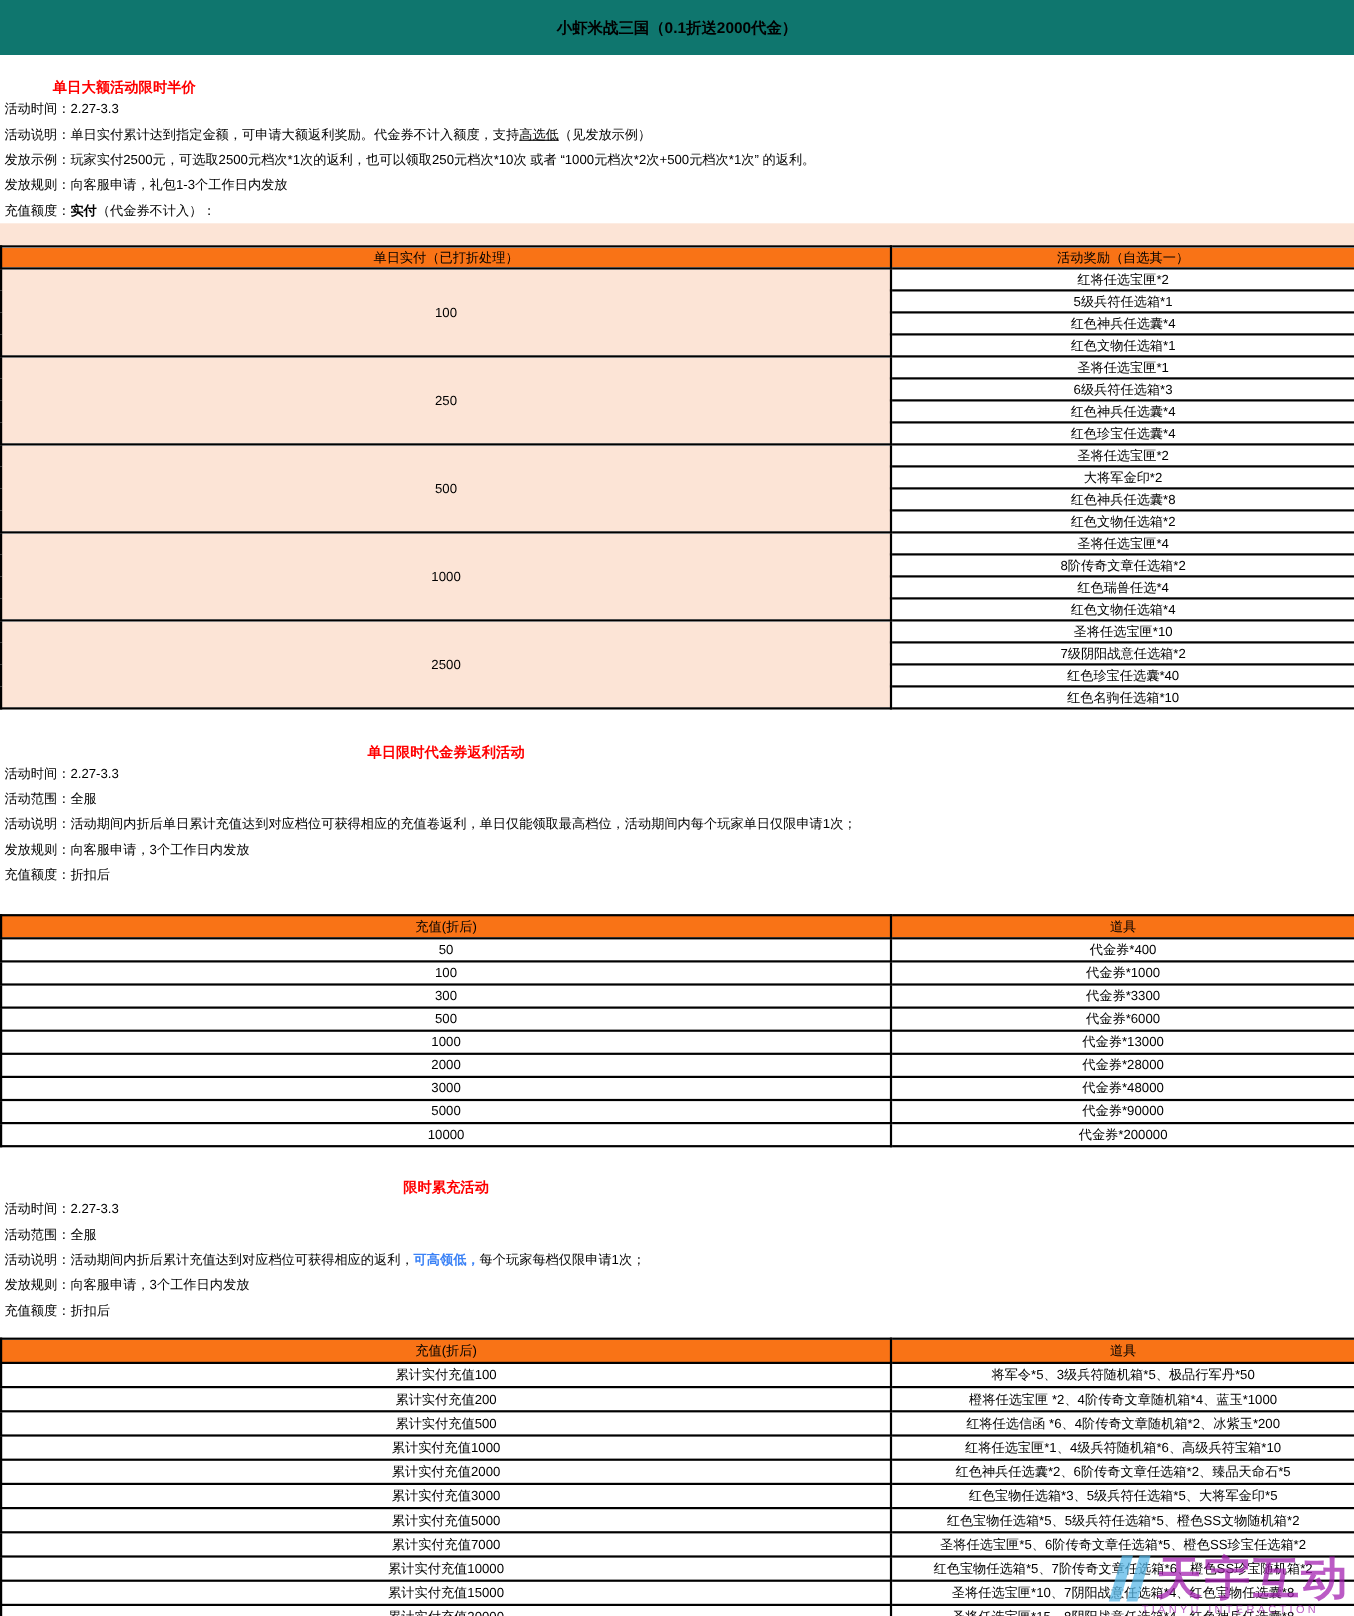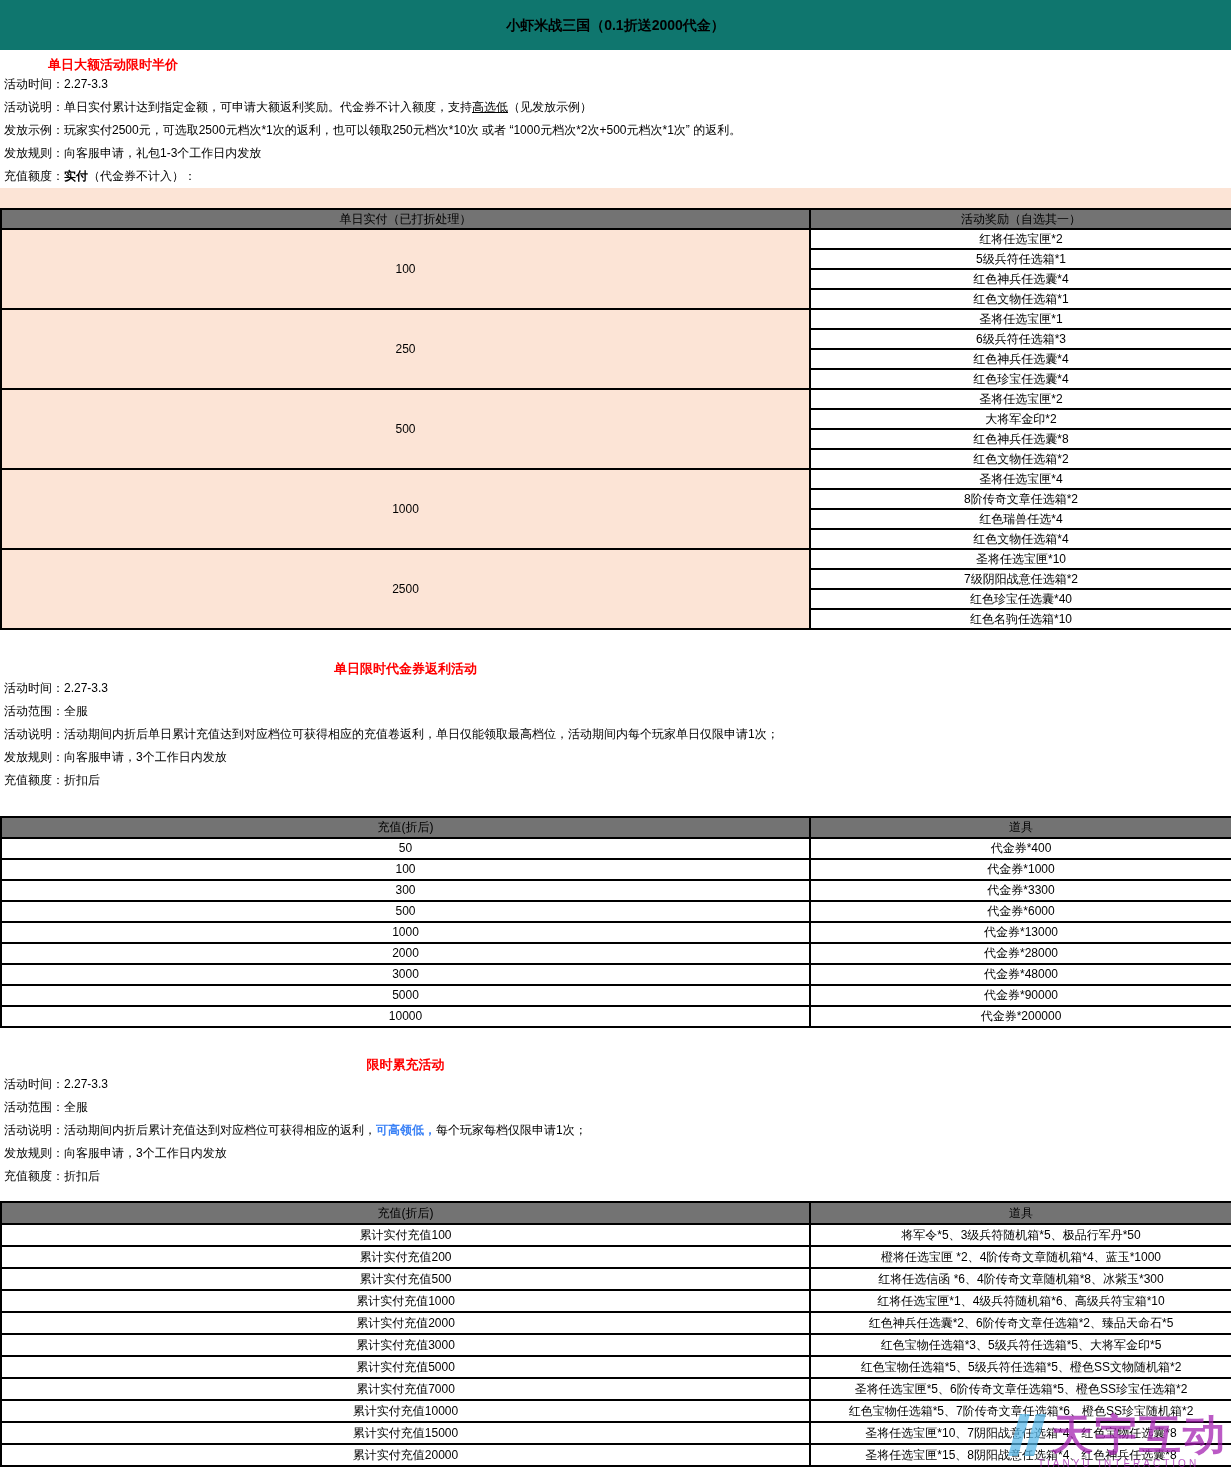--- a/index.html
+++ b/index.html
@@ -9,37 +9,37 @@
     font-family:"Liberation Sans","DejaVu Sans",sans-serif;
     color:#000; font-size:12px;
   }
   .title-bar {
     width:1231px; height:50px; line-height:50px; background:#0f766e;
     text-align:center; font-size:14px; font-weight:bold;
   }
   .section-heading { color:#ff0000; font-weight:bold; font-size:13px; height:17px; line-height:17px; }
   .heading-left  { text-align:left; padding-left:4px; }
   .heading-center{ width:811px; text-align:center; }
-  .heading-1 { margin-top:6px;padding-left:48px; }
+  .heading-1 { margin-top:21px;padding-left:48px; }
   .heading-2 { margin-top:30px; }
   .heading-3 { margin-top:28px; }
   .info-line { height:23px; line-height:23px; padding-left:4px; white-space:pre; font-size:12px; }
   .seg-b { font-weight:bold; }
   .seg-u { text-decoration:underline; }
   .seg-r { color:#3b82f6; font-weight:bold; }
   .band { width:1231px; height:20px; background:#fce4d6; }
   table.data-table {
     width:1231px; border-collapse:collapse; table-layout:fixed;
     border:2px solid #000;
   }
   table.data-table td {
     border:2px solid #000; text-align:center; vertical-align:middle;
     font-size:12px; padding:0; overflow:hidden; white-space:nowrap;
   }
-  td.th { background:#737373; }
+  td.th { background:#f97316; }
   td.amount-cell { background:#fce4d6; }
   .table-1 td { height:18px; line-height:18px; }
   .table-2 { margin-top:24px; }
   .table-2 td { height:19px; line-height:19px; }
   .table-3 { margin-top:13px; }
   .table-3 td { height:20px; line-height:20px; }
   col.c1 { width:809px; }
   col.c2 { width:422px; }
   .watermark {
     position:absolute; right:4px; bottom:0; z-index:5; pointer-events:none;
@@ -218,21 +218,21 @@
         <tr>
           <td>累计实付充值100</td>
           <td>将军令*5、3级兵符随机箱*5、极品行军丹*50</td>
         </tr>
         <tr>
           <td>累计实付充值200</td>
           <td>橙将任选宝匣 *2、4阶传奇文章随机箱*4、蓝玉*1000</td>
         </tr>
         <tr>
           <td>累计实付充值500</td>
-          <td>红将任选信函 *6、4阶传奇文章随机箱*8、冰紫玉*300</td>
+          <td>红将任选信函 *6、4阶传奇文章随机箱*2、冰紫玉*200</td>
         </tr>
         <tr>
           <td>累计实付充值1000</td>
           <td>红将任选宝匣*1、4级兵符随机箱*6、高级兵符宝箱*10</td>
         </tr>
         <tr>
           <td>累计实付充值2000</td>
           <td>红色神兵任选囊*2、6阶传奇文章任选箱*2、臻品天命石*5</td>
         </tr>
         <tr>

